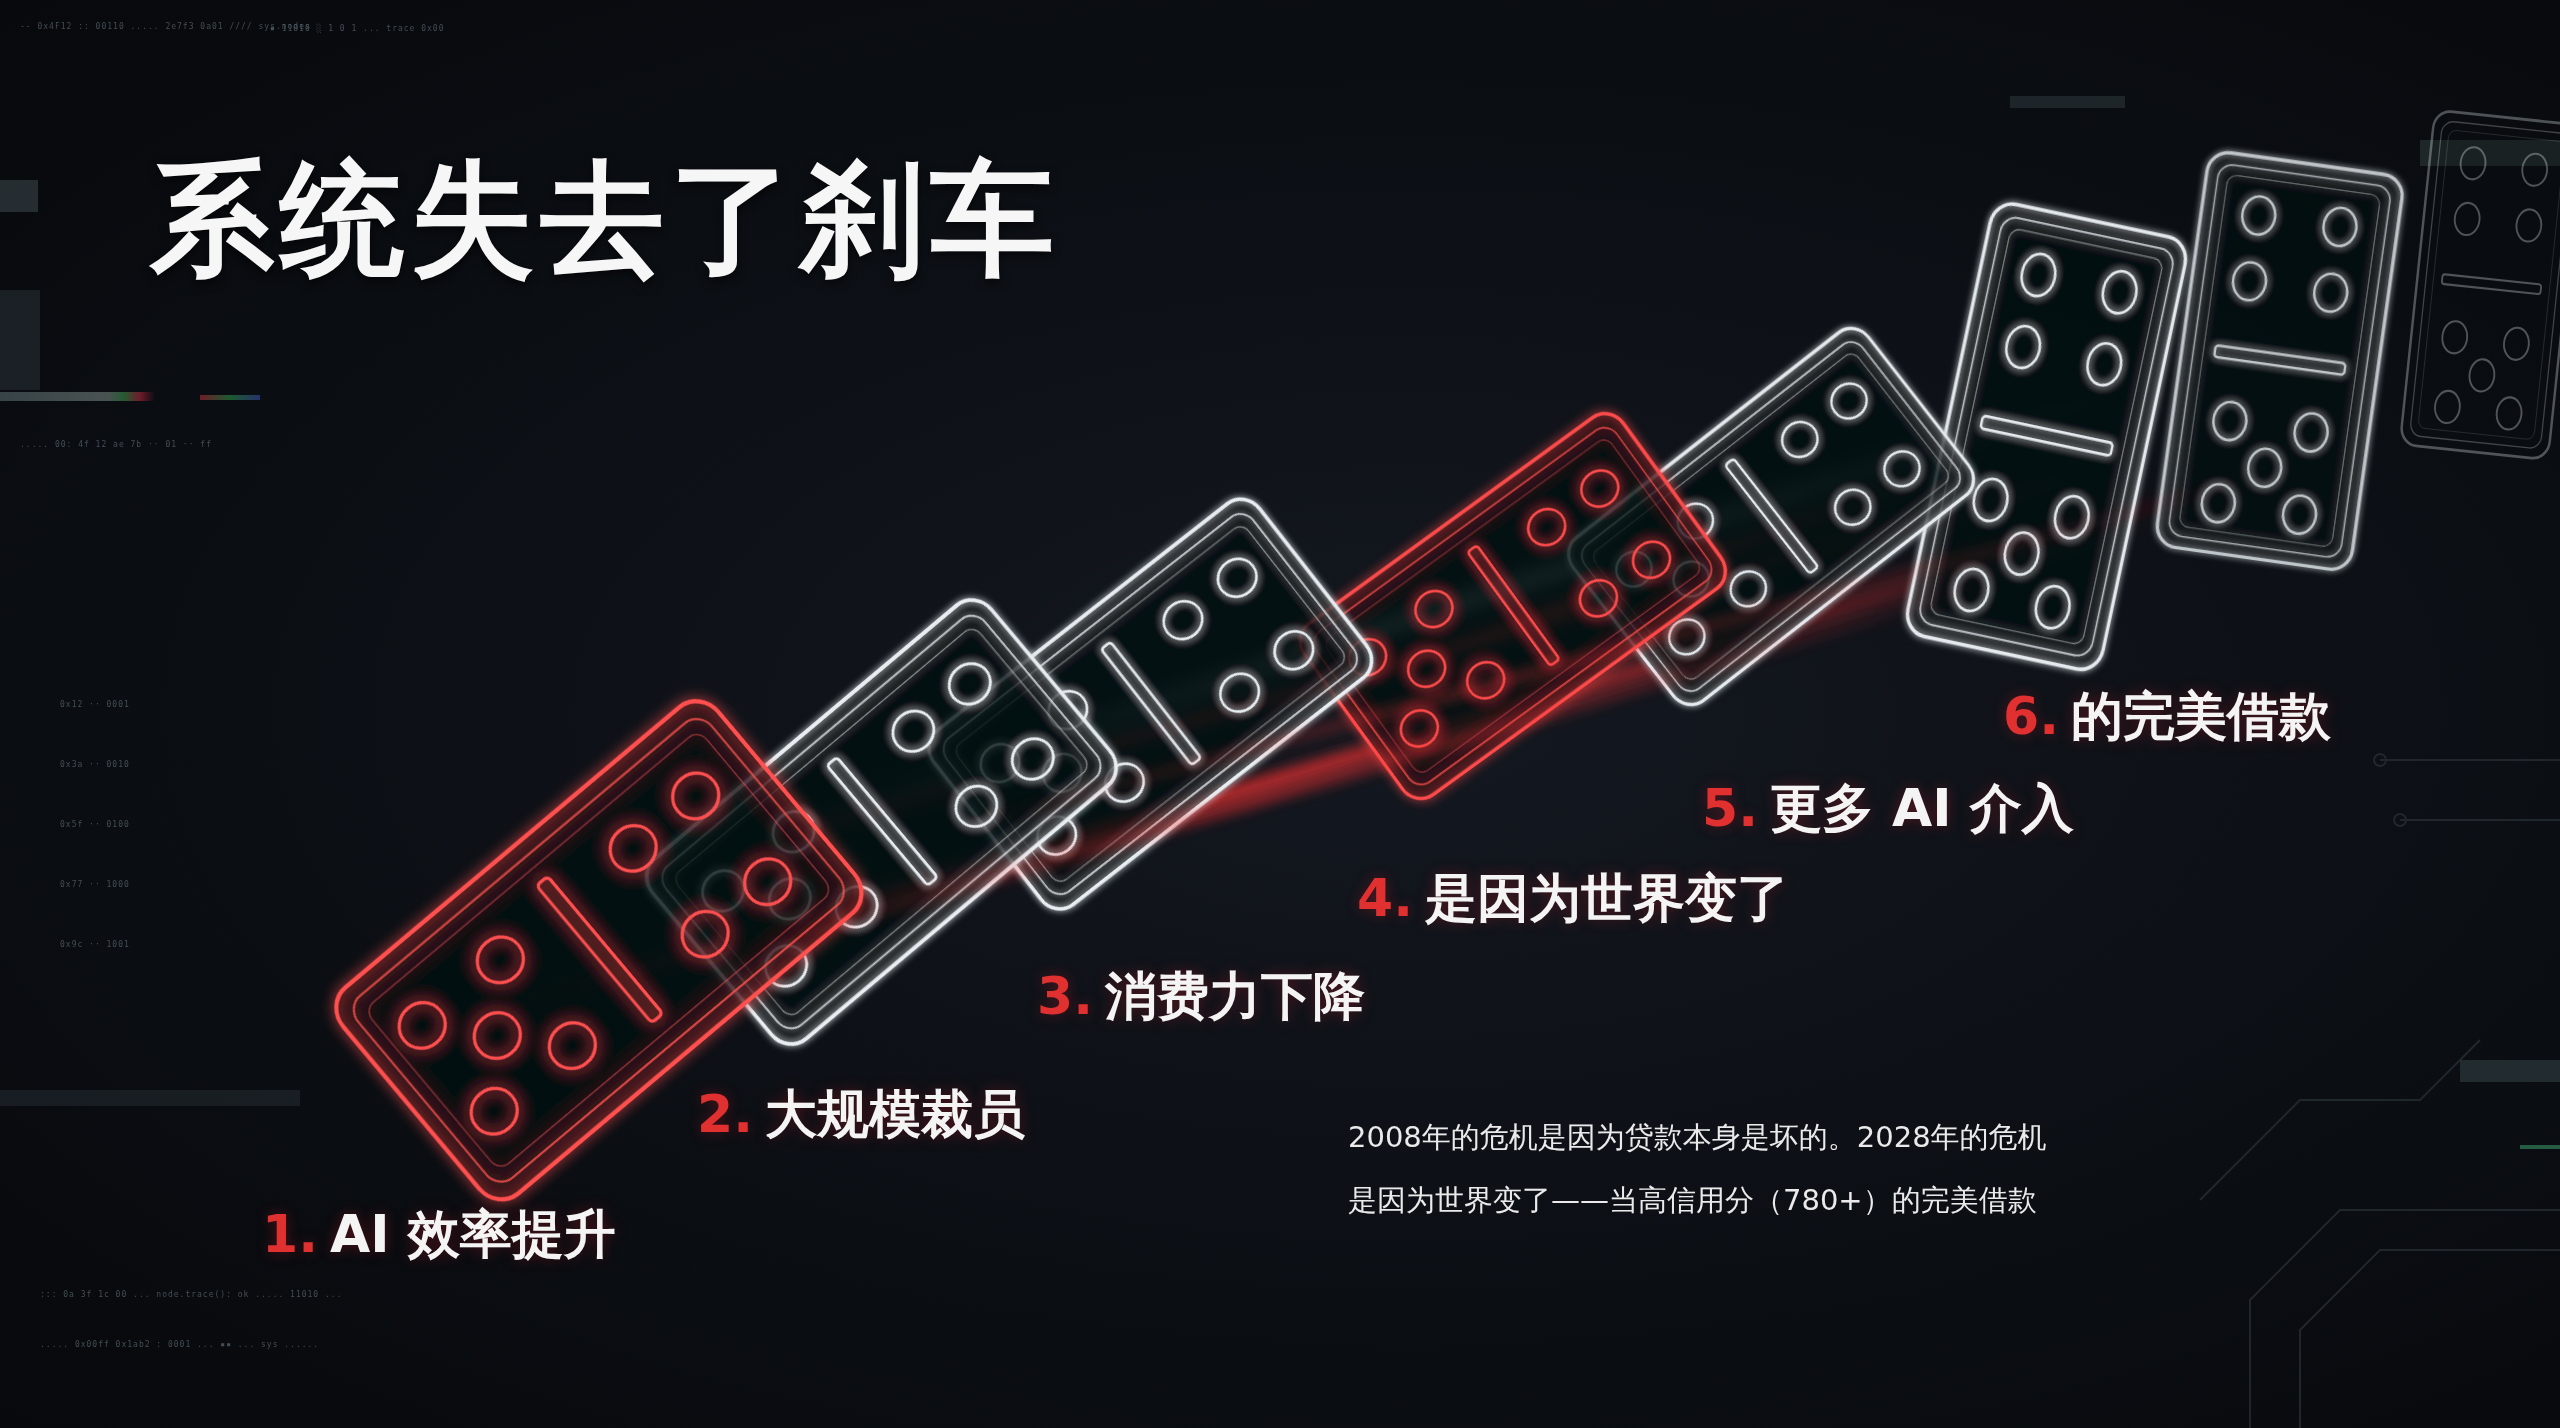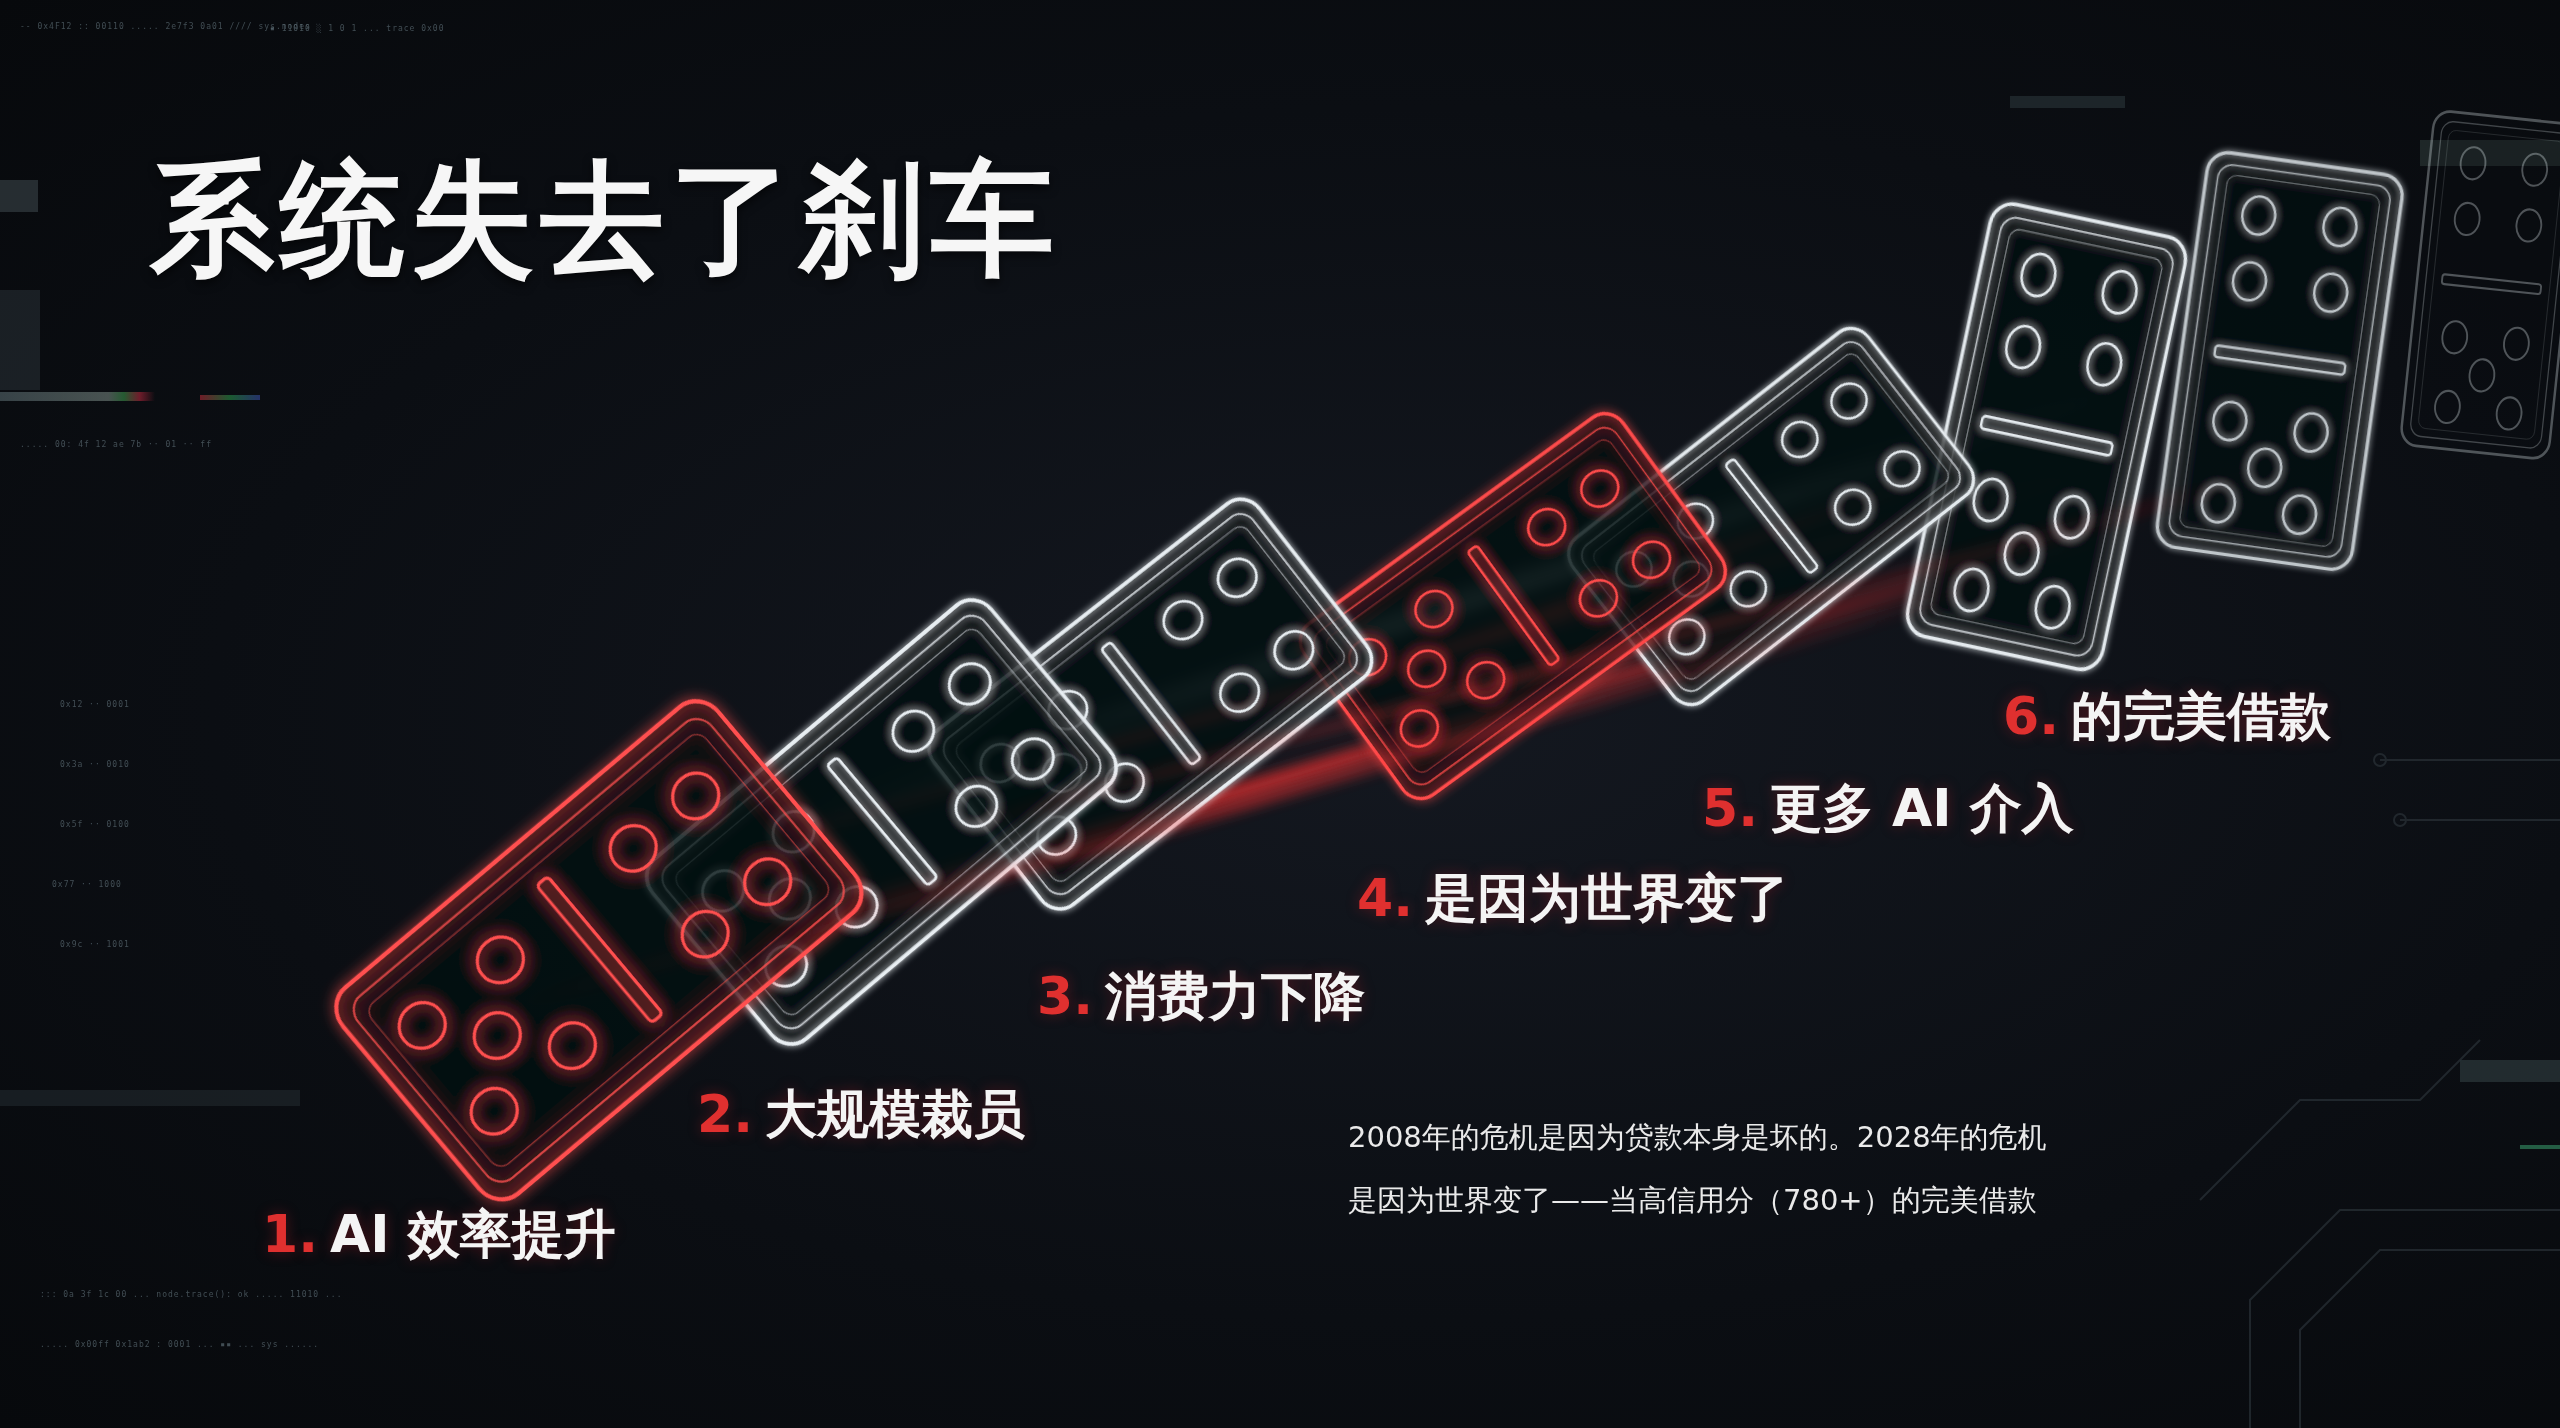--- a/index.html
+++ b/index.html
@@ -52,21 +52,21 @@
   <div class="glitch-line" style="left:2010px;top:96px;width:115px;height:12px;background:#2e3a3e"></div>
   <div class="glitch-line" style="left:2420px;top:140px;width:140px;height:26px;background:#34413f;opacity:.5"></div>
   <div class="glitch-line" style="left:2460px;top:1060px;width:100px;height:22px;background:#3a4a4c;opacity:.5"></div>
   <div class="glitch-line" style="left:2520px;top:1145px;width:40px;height:4px;background:#3aa070"></div>
   <div class="data-text" style="left:20px;top:22px">-- 0x4F12 :: 00110 ..... 2e7f3 0a01 //// sys.nodes</div>
   <div class="data-text" style="left:270px;top:24px">▪ 11010 ░ 1 0 1 ... trace 0x00</div>
   <div class="data-text" style="left:20px;top:440px">..... 00: 4f 12 ae 7b ·· 01 ·· ff</div>
   <div class="data-text" style="left:60px;top:700px">0x12 ·· 0001</div>
   <div class="data-text" style="left:60px;top:760px">0x3a ·· 0010</div>
   <div class="data-text" style="left:60px;top:820px">0x5f ·· 0100</div>
-  <div class="data-text" style="left:52px;top:880px">0x77 ·· 1000</div>
+  <div class="data-text" style="left:60px;top:880px">0x77 ·· 1000</div>
   <div class="data-text" style="left:60px;top:940px">0x9c ·· 1001</div>
   <div class="data-text" style="left:40px;top:1290px">::: 0a 3f 1c 00 ... node.trace(): ok ..... 11010 ...</div>
   <div class="data-text" style="left:40px;top:1340px">..... 0x00ff 0x1ab2 : 0001 ... ▪▪ ... sys ......</div>
 </div>
 
 <h1 class="slide-title">系统失去了刹车</h1>
 
 <svg class="scene" width="2560" height="1428" viewBox="0 0 2560 1428">
   <defs>
     <filter id="glowRed" x="-20%" y="-20%" width="140%" height="140%">

